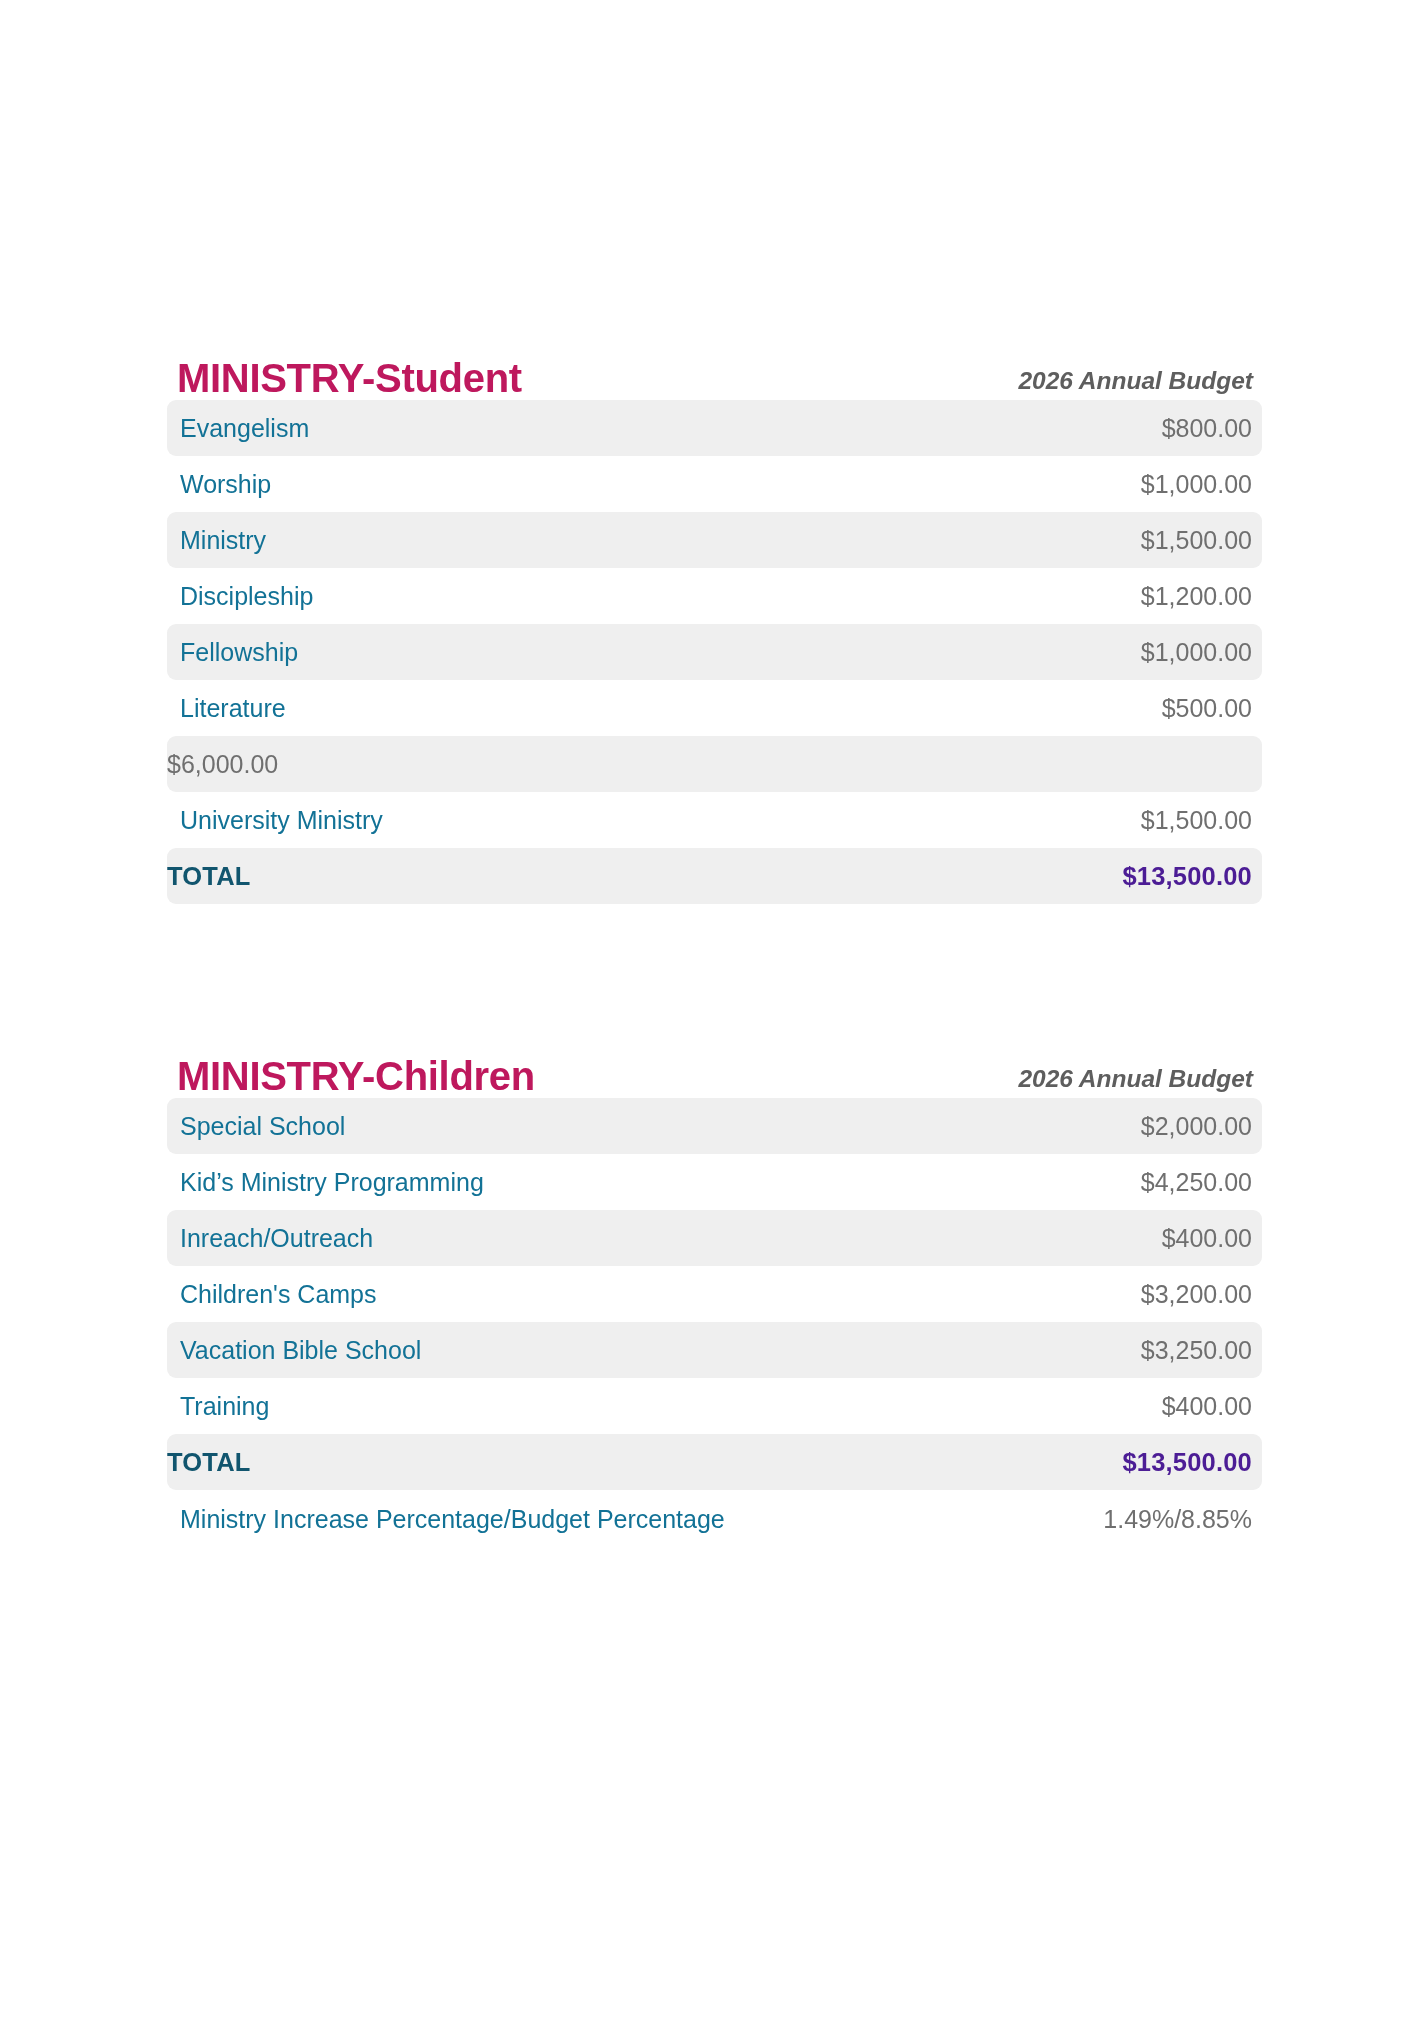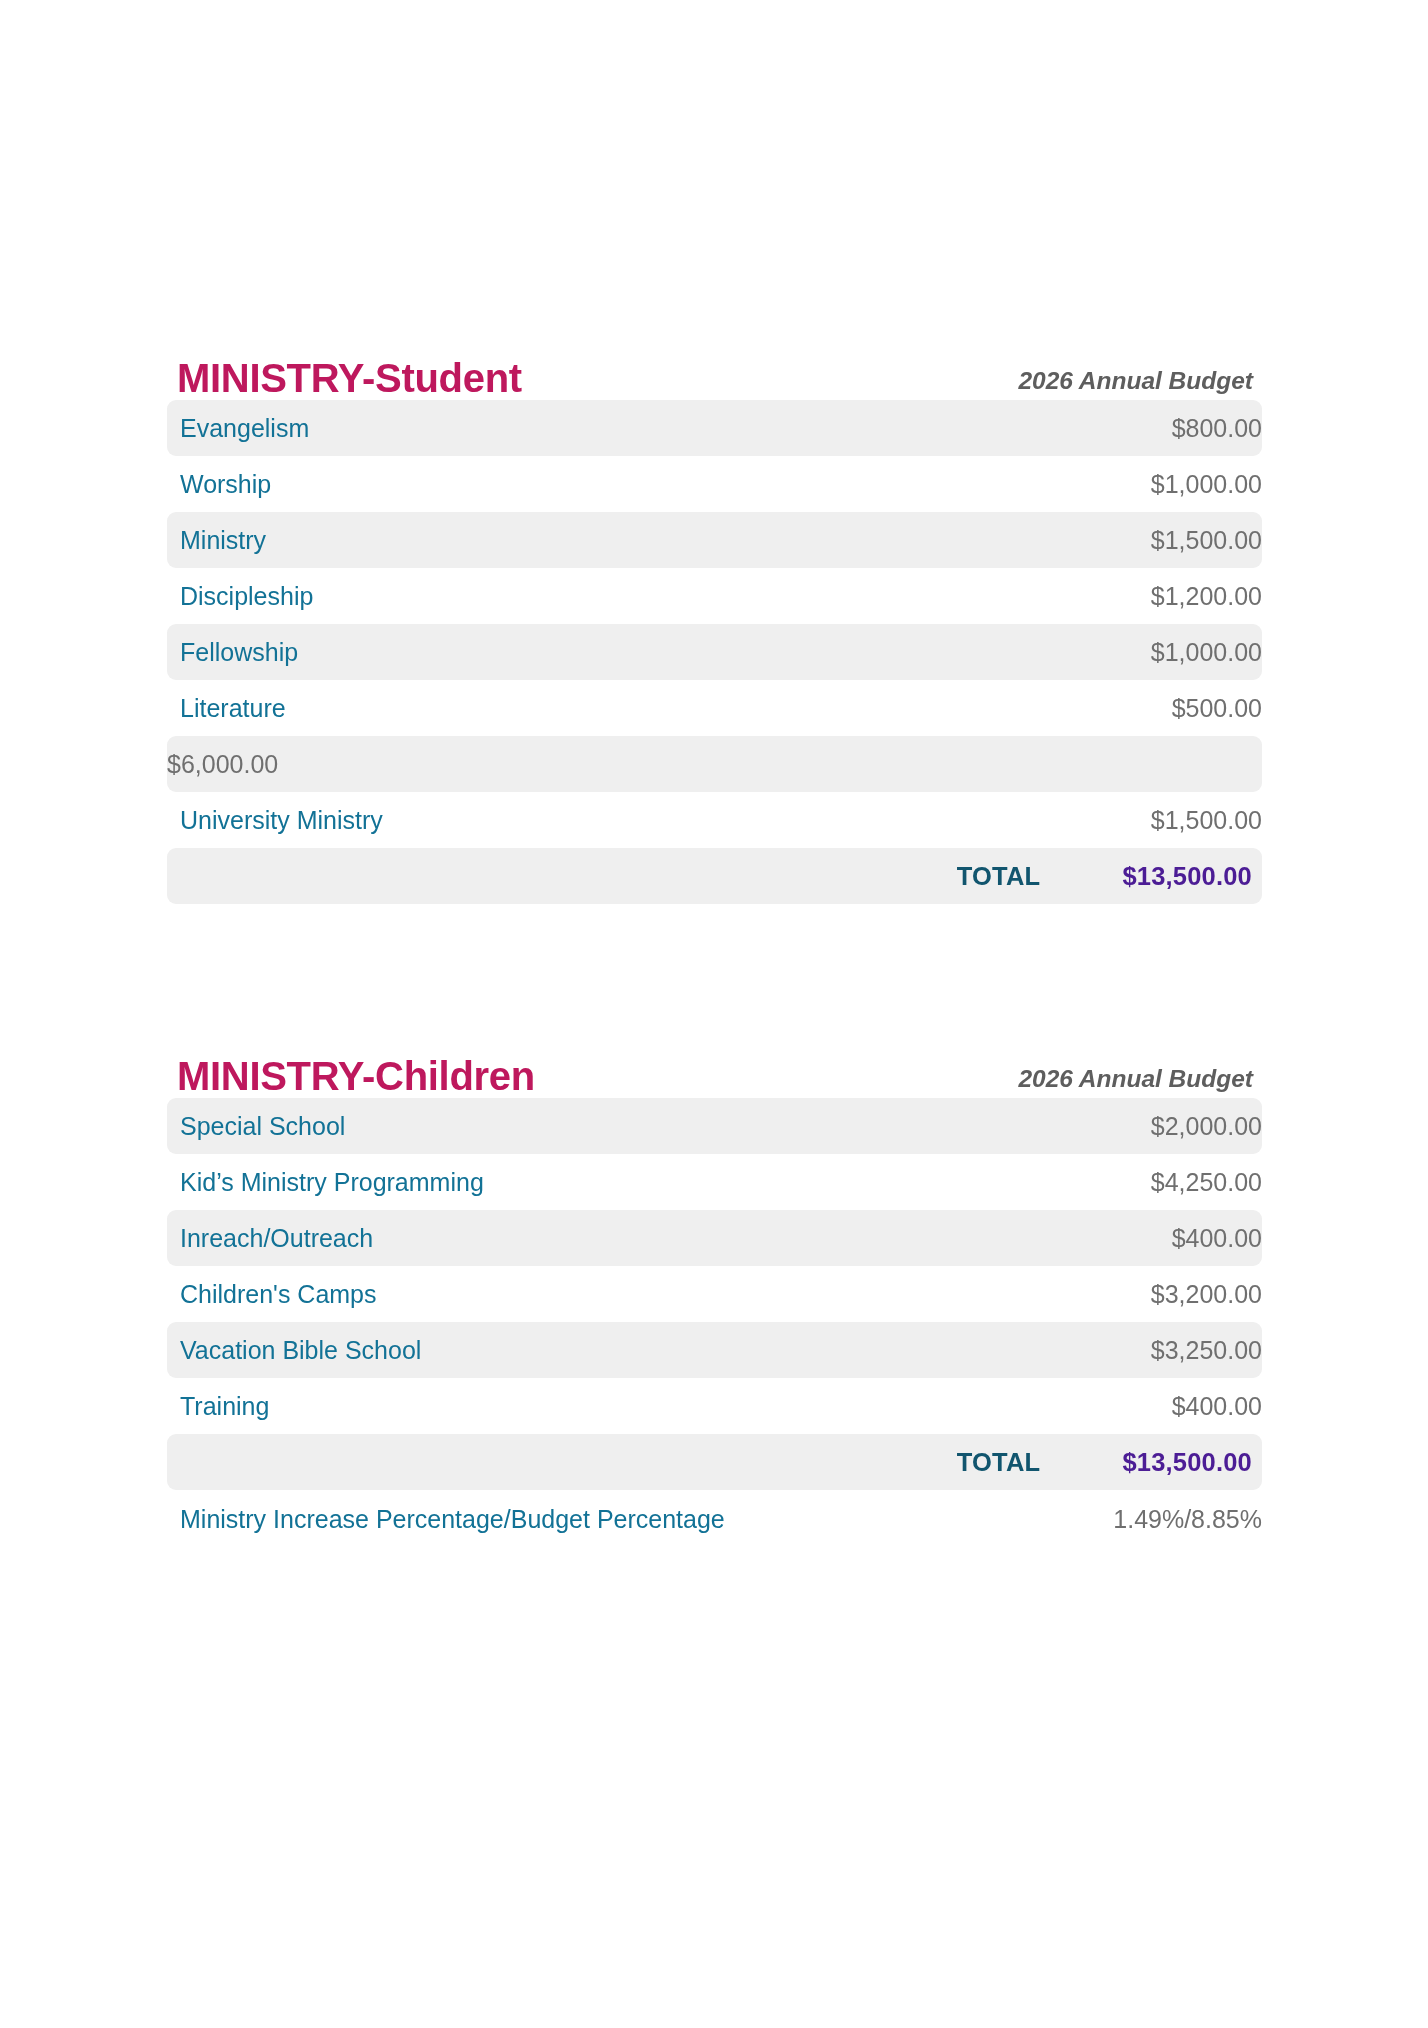--- a/index.html
+++ b/index.html
@@ -75,33 +75,33 @@
     flex: 1 1 auto;
     padding-left: 13px;
     font-size: 25px;
     color: #127296;
     line-height: 30px;
     white-space: nowrap;
     overflow: hidden;
   }
   .row-amount {
     flex: 0 0 auto;
-    padding-right: 0;
+    padding-right: 10px;
     font-size: 25px;
     color: #6f6f6f;
     line-height: 30px;
     text-align: right;
     white-space: nowrap;
   }
 
   
   .row.total .total-label {
     flex: 1 1 auto;
     padding-right: 82px;
-    text-align: right;
+    text-align: left;
     font-size: 25.5px;
     font-weight: bold;
     color: #11556e;
     letter-spacing: 0.2px;
     line-height: 30px;
     white-space: nowrap;
   }
   .row.total .total-amount {
     flex: 0 0 auto;
     padding-right: 10px;

